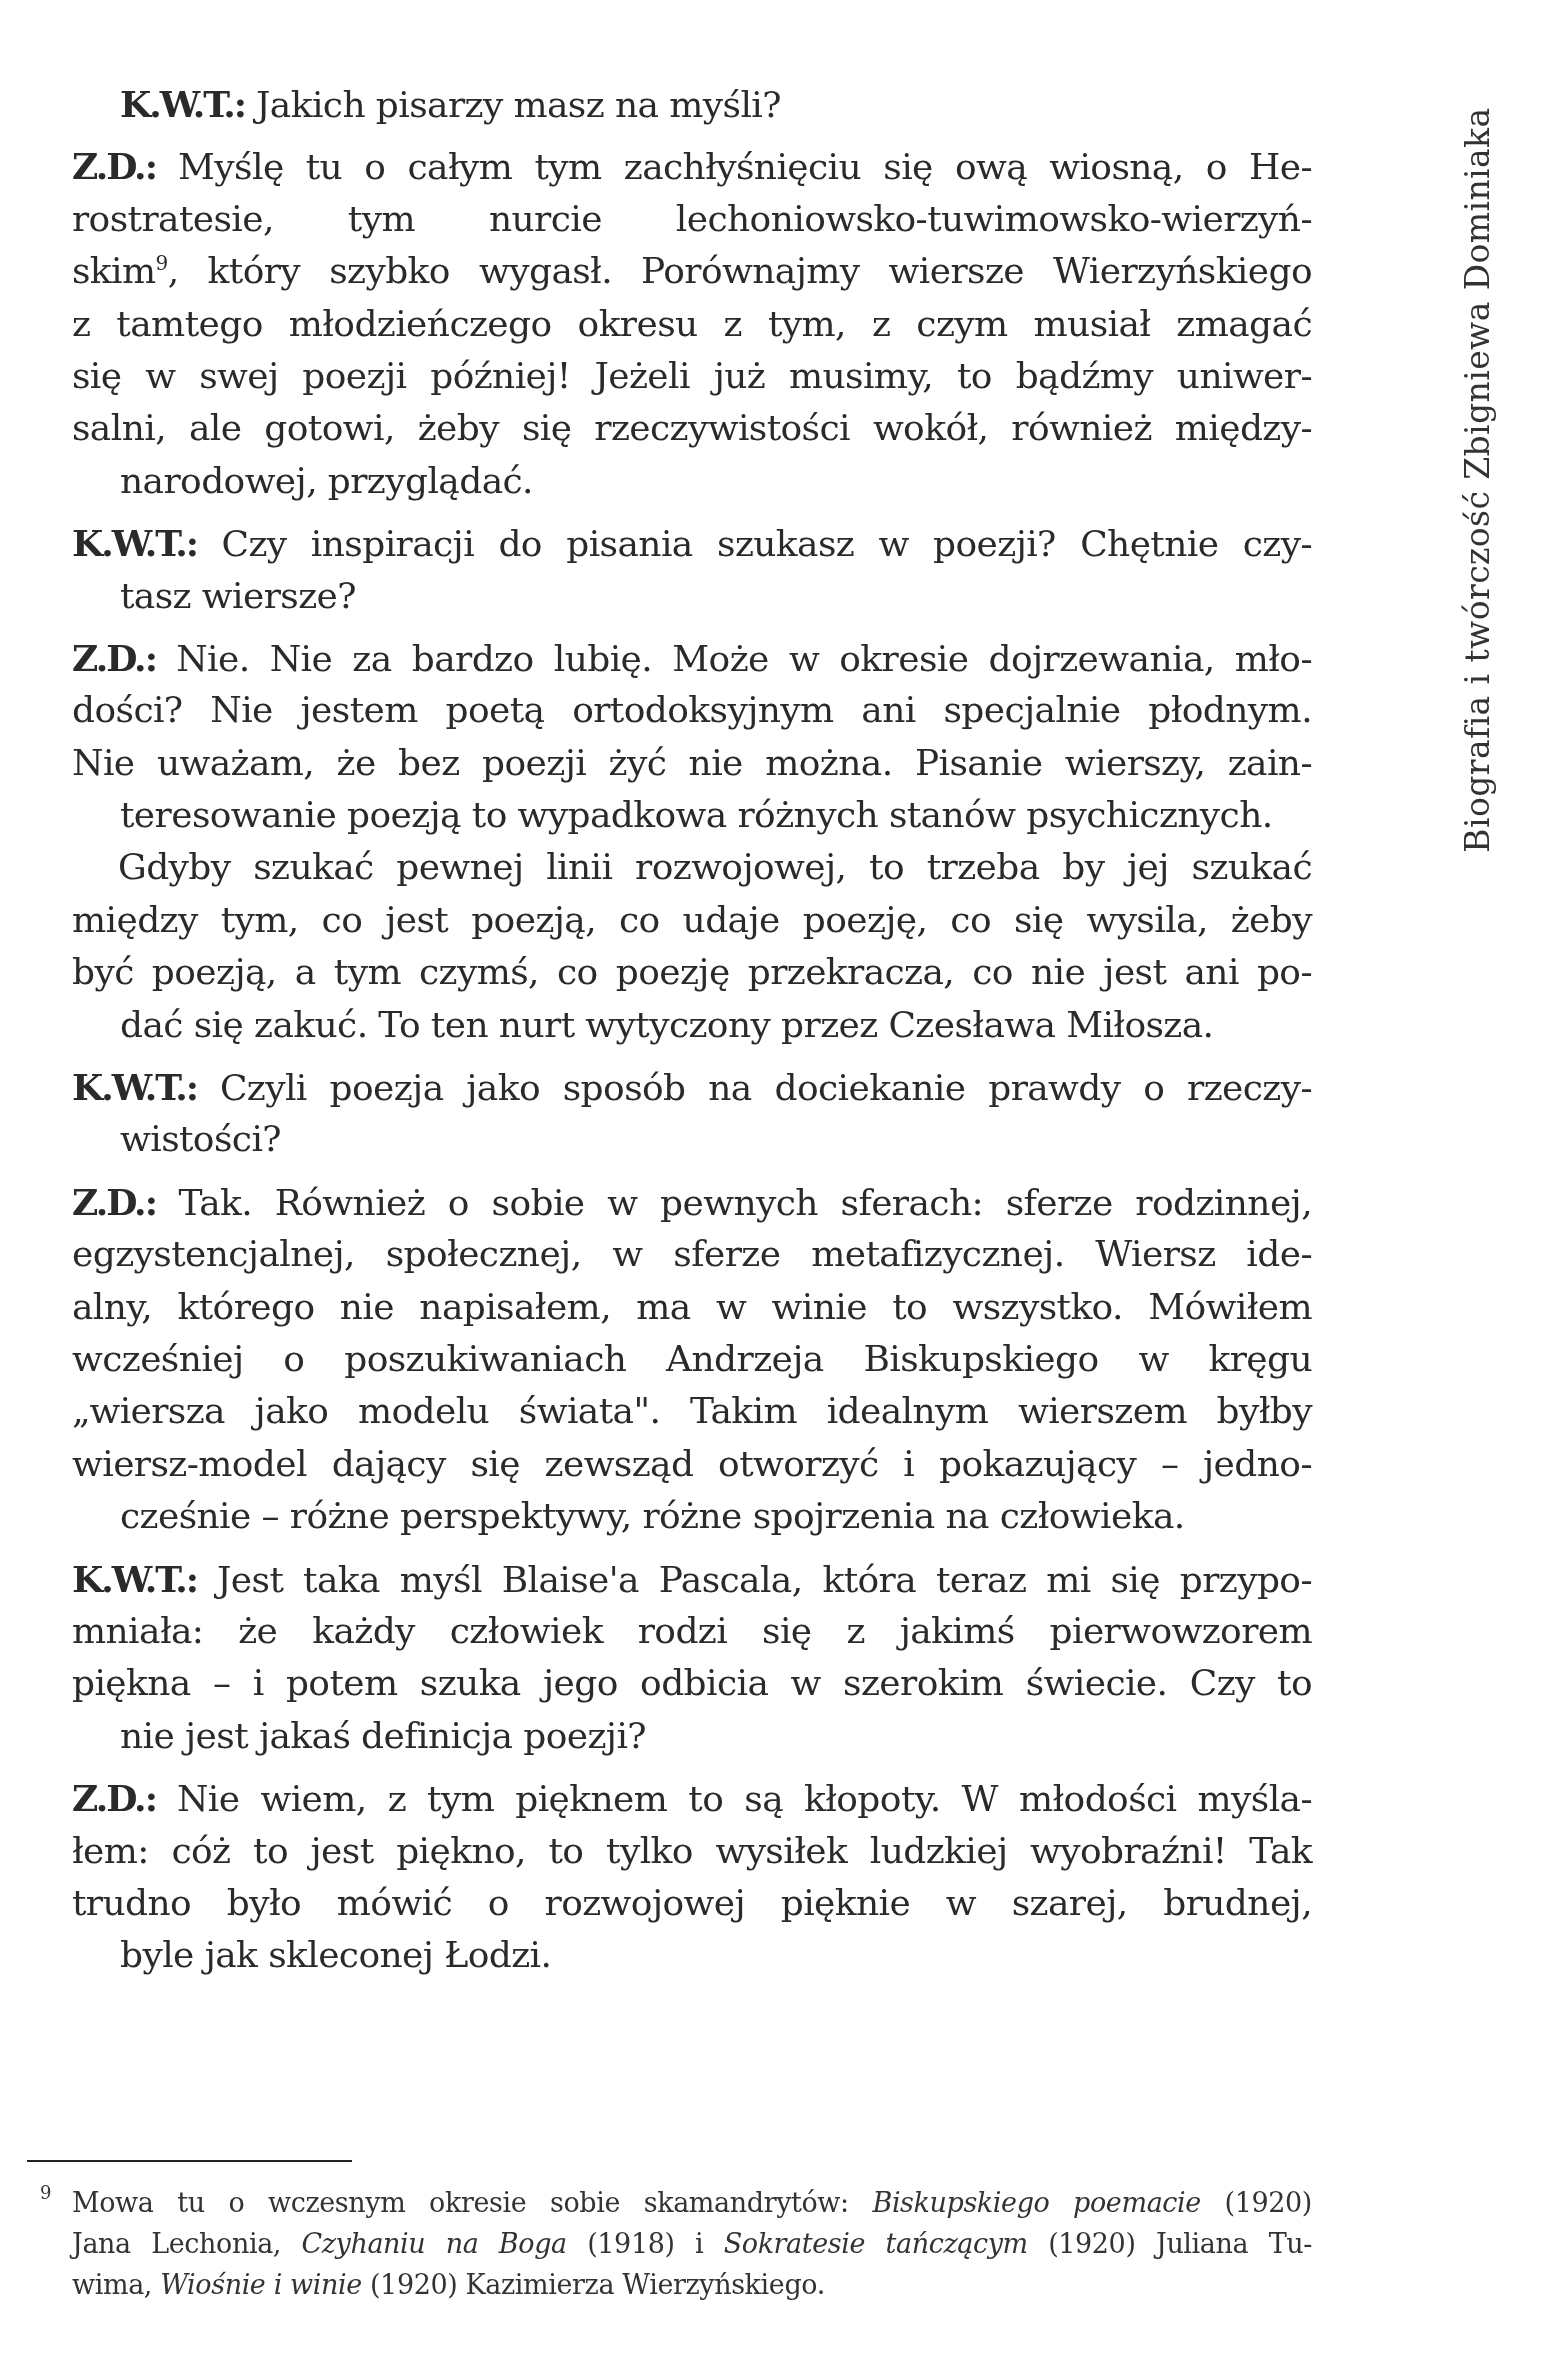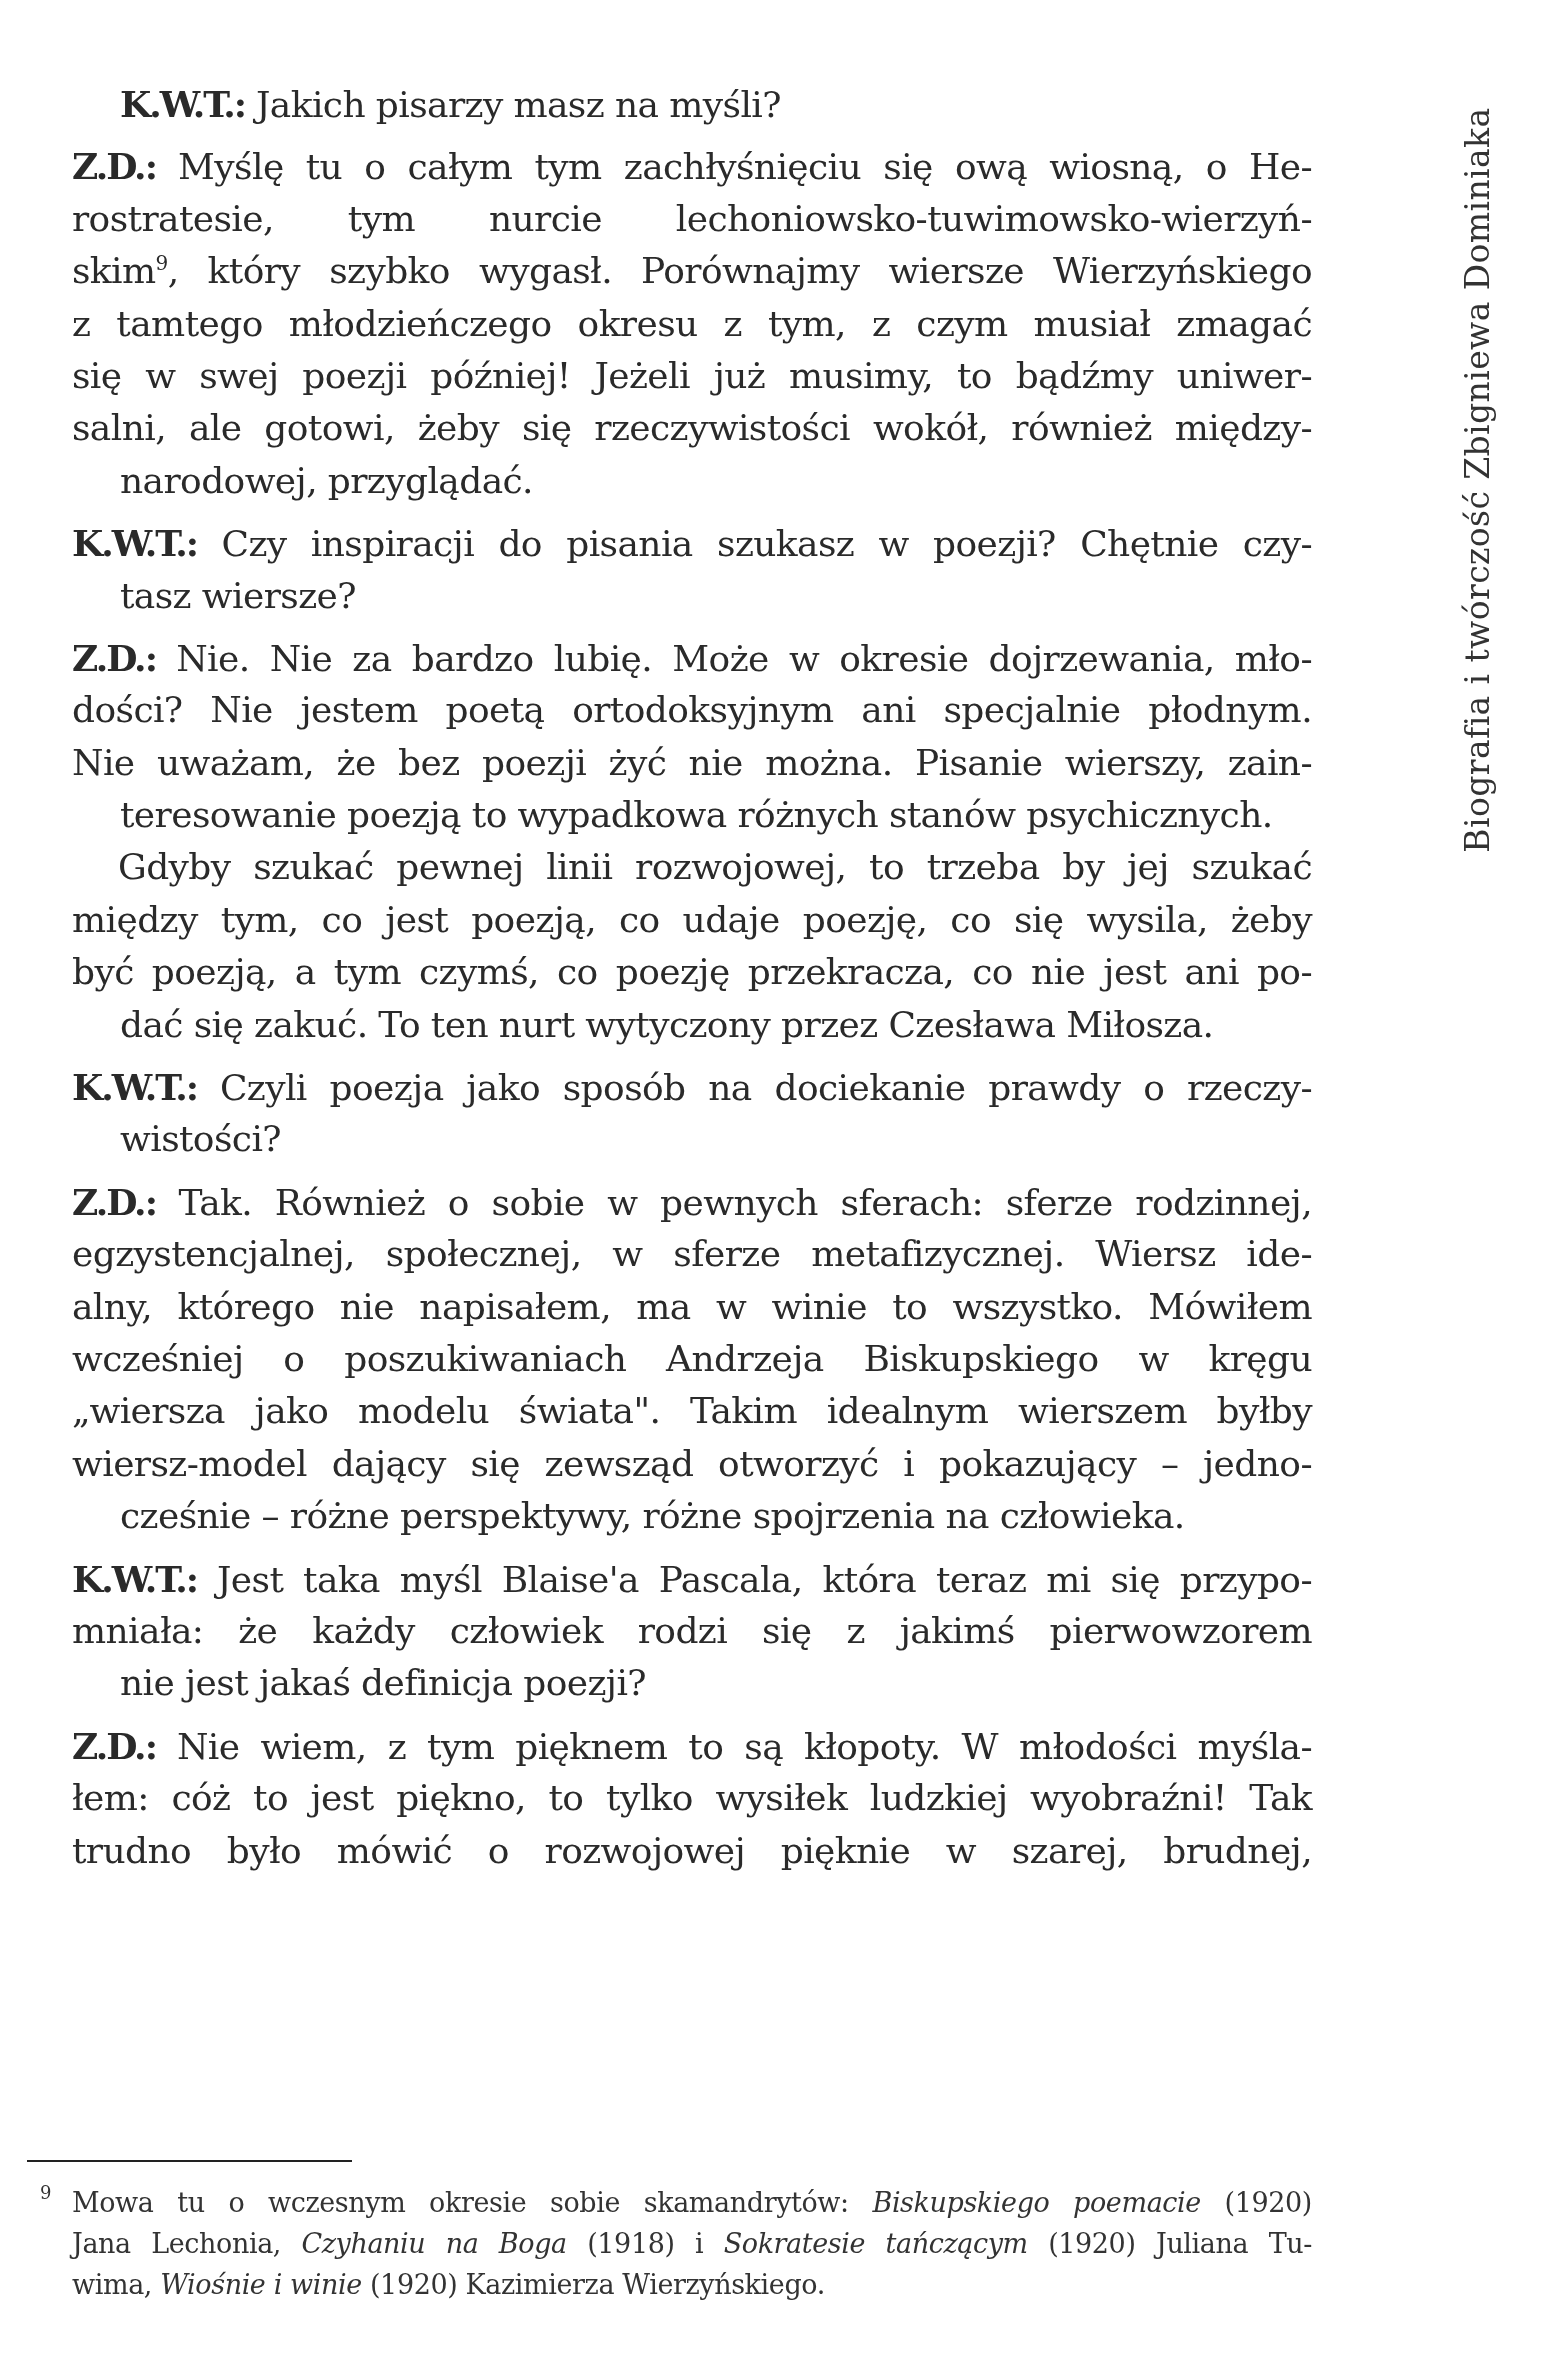--- a/index.html
+++ b/index.html
@@ -76,27 +76,29 @@
     <span class="line">alny, którego nie napisałem, ma w winie to wszystko. Mówiłem</span>
     <span class="line">wcześniej o poszukiwaniach Andrzeja Biskupskiego w kręgu</span>
     <span class="line">„wiersza jako modelu świata". Takim idealnym wierszem byłby</span>
     <span class="line">wiersz-model dający się zewsząd otworzyć i pokazujący – jedno-</span>
     <span class="line last">cześnie – różne perspektywy, różne spojrzenia na człowieka.</span>
   </div>
 
   <div class="para">
     <span class="line"><span class="spk">K.W.T.:</span> <span>Jest taka myśl Blaise'a Pascala, która teraz mi się przypo-</span></span>
     <span class="line">mniała: że każdy człowiek rodzi się z jakimś pierwowzorem</span>
+    <span class="line">piękna – i potem szuka jego odbicia w szerokim świecie. Czy to</span>
     <span class="line last">nie jest jakaś definicja poezji?</span>
   </div>
 
   <div class="para">
     <span class="line"><span class="spk">Z.D.:</span> <span>Nie wiem, z tym pięknem to są kłopoty. W młodości myśla-</span></span>
     <span class="line">łem: cóż to jest piękno, to tylko wysiłek ludzkiej wyobraźni! Tak</span>
     <span class="line">trudno było mówić o rozwojowej pięknie w szarej, brudnej,</span>
+    <span class="line last">byle jak skleconej Łodzi.</span>
   </div>
 </div>
 
 <div class="rule"></div>
 
 <div class="fn">
   <span class="fnum">9</span>
   <div class="fline j"><span>Mowa tu o wczesnym okresie sobie skamandrytów: </span><i>Biskupskiego poemacie</i><span> (1920)</span></div>
   <div class="fline j"><span>Jana Lechonia, </span><i>Czyhaniu na Boga</i><span> (1918) i </span><i>Sokratesie tańczącym</i><span> (1920) Juliana Tu-</span></div>
   <div class="fline"><span>wima, </span><i>Wiośnie i winie</i><span> (1920) Kazimierza Wierzyńskiego.</span></div>

